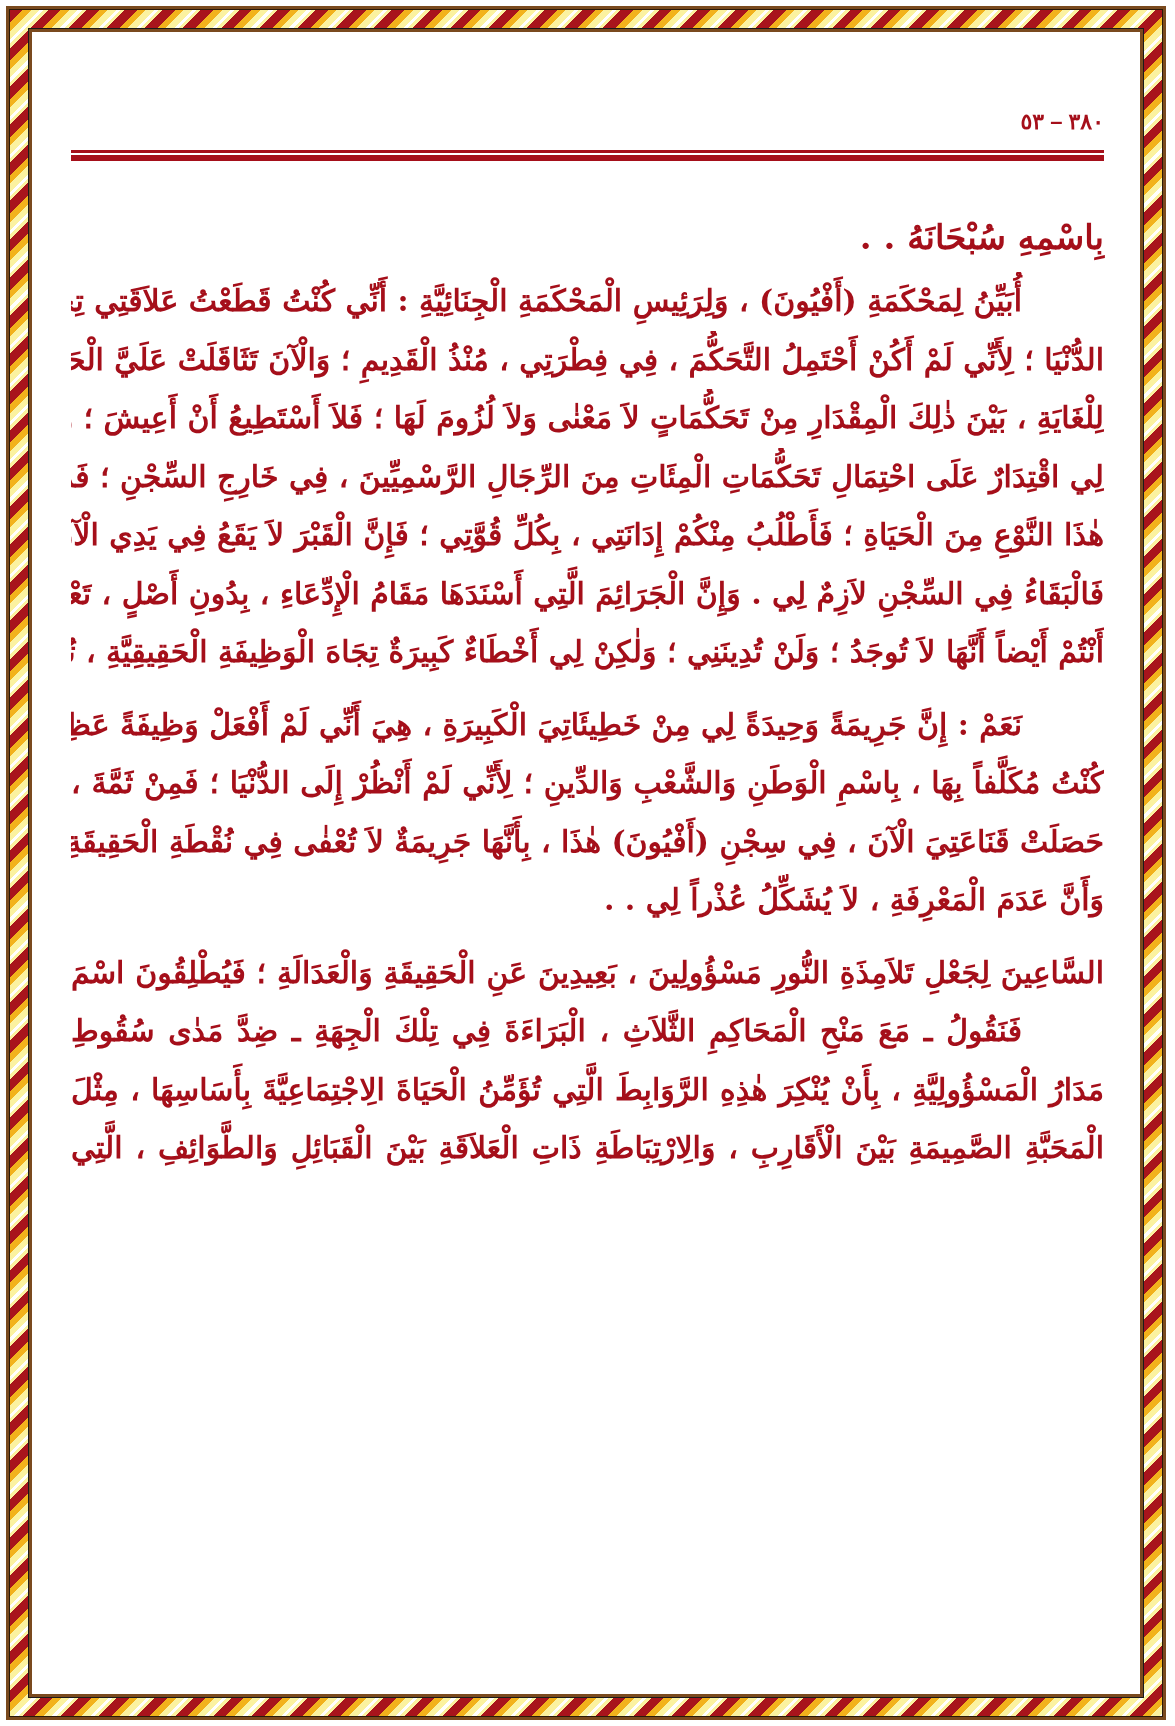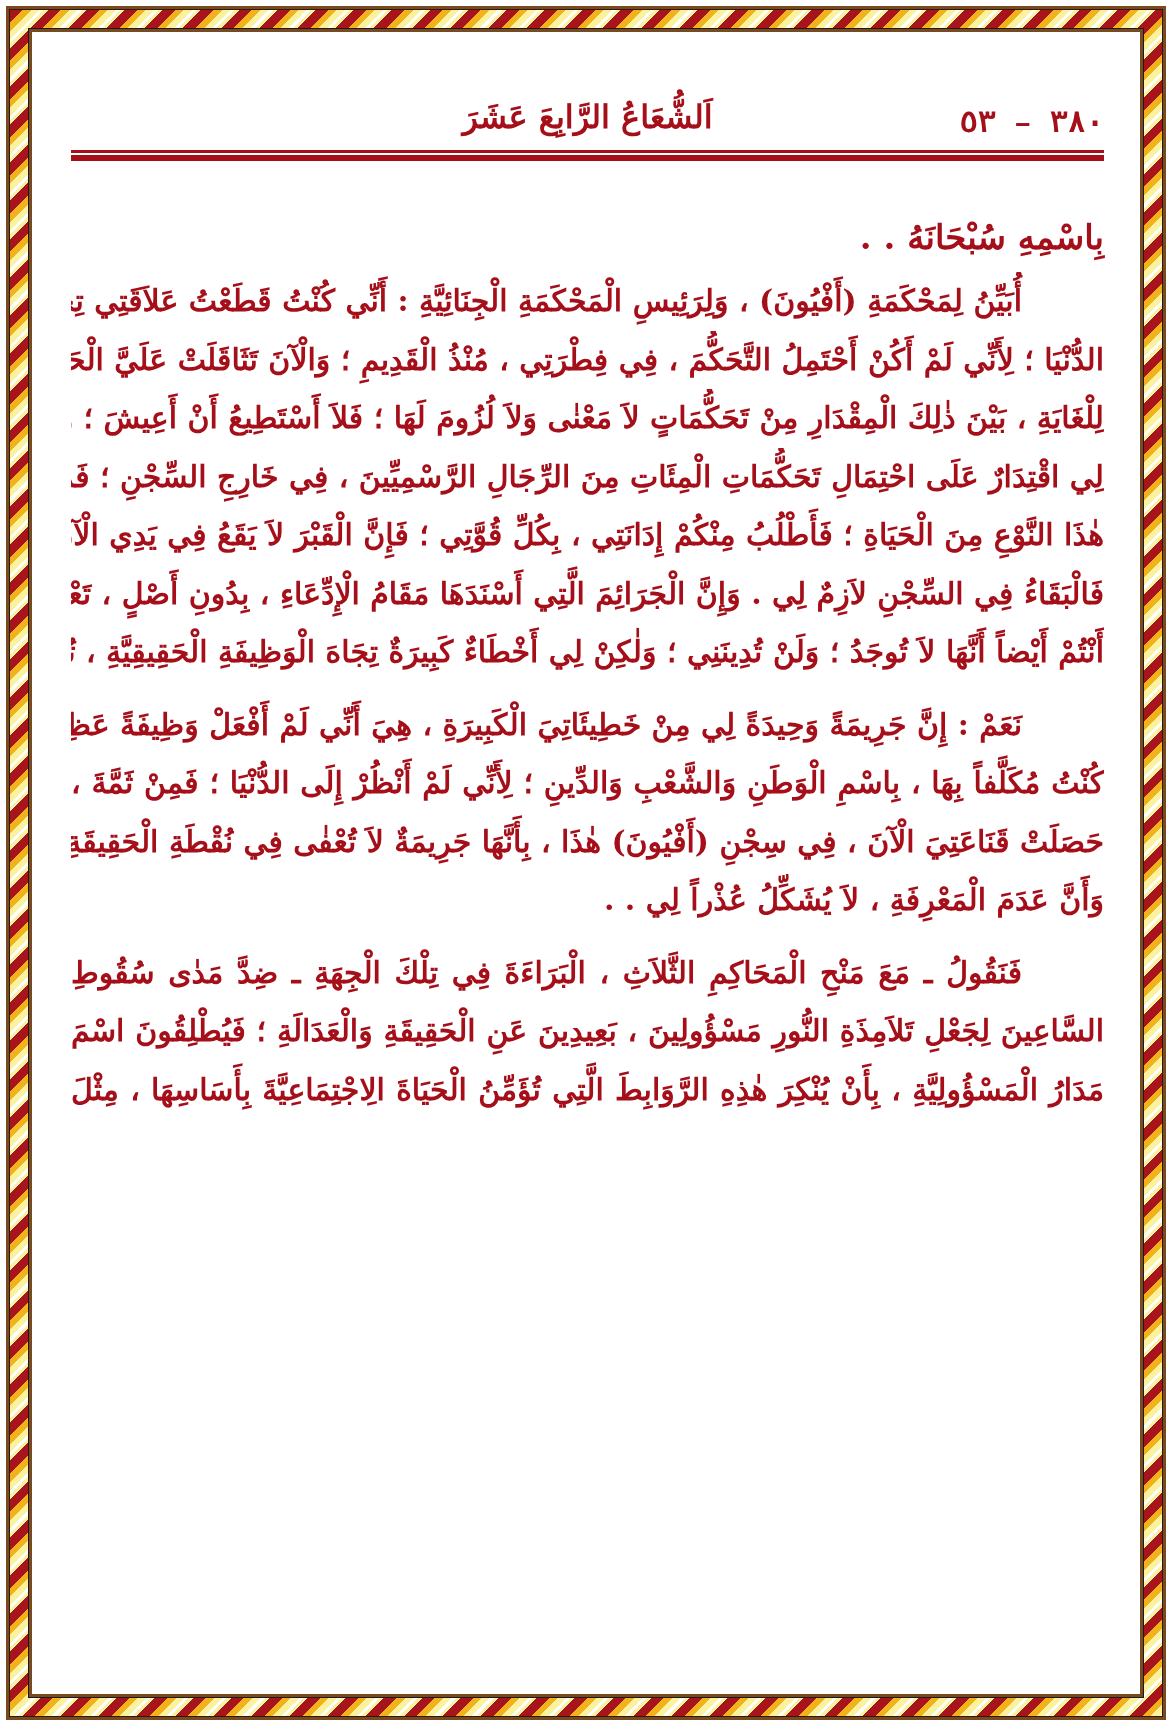--- a/index.html
+++ b/index.html
@@ -12,21 +12,21 @@
   .frame-band { position: absolute; left: 9px; top: 9px; width: 1154px; height: 1708px; box-sizing: border-box;
     background:
       repeating-linear-gradient(135deg, #a8141c 0 9px, #f2b21c 9px 15px, #fbf2a0 15px 21px, #ffffff 21px 24px, #fbf2a0 24px 27px);
     border: 1px solid #2a1a0a; }
   .frame-inner { position: absolute; left: 29px; top: 29px; width: 1114px; height: 1668px; box-sizing: border-box;
     border: 3px solid #7a4a1e; outline: 1px solid #1a1a1a; background: #ffffff; }
 
   
   .page-header { position: absolute; left: 71px; top: 92px; width: 1033px; height: 50px;
     display: flex; align-items: center; justify-content: space-between; color: #a50f1a; }
-  .page-number { font-family: Liberation Mono, monospace; font-weight: bold; font-size: 30px; direction: rtl; margin-top: 10px; }
+  .page-number { font-family: Liberation Sans, sans-serif; font-weight: bold; font-size: 22px; direction: rtl; margin-top: 10px; }
   .chapter-title { font-size: 32px; font-weight: bold; position: absolute; left: 0; right: 0; text-align: center; }
   .rule-thin { position: absolute; left: 71px; top: 150px; width: 1033px; height: 3px; background: #a50f1a; }
   .rule-thick { position: absolute; left: 71px; top: 155px; width: 1033px; height: 6px; background: #a50f1a; }
 
   
   .basmala { position: absolute; left: 71px; width: 1033px; top: 212px; text-align: right;
     color: #a50f1a; font-size: 34px; font-weight: bold; line-height: 50px; }
   .text-body { position: absolute; left: 71px; top: 272px; width: 1033px; color: #a50f1a; }
   .para { margin: 0; }
   .para + .para { margin-top: 14px; }
@@ -37,21 +37,20 @@
 </style>
 </head>
 <body>
 
 <div class="frame-outer"></div>
 <div class="frame-band"></div>
 <div class="frame-inner"></div>
 
 <div class="page-header">
   <span class="page-number">٣٨٠ – ٥٣</span>
-  <span class="chapter-title">اَلشُّعَاعُ الرَّابِعَ عَشَرَ</span>
 </div>
 <div class="rule-thin"></div>
 <div class="rule-thick"></div>
 
 <div class="basmala">بِاسْمِهِ سُبْحَانَهُ . .</div>
 
 <div class="text-body">
   <div class="para">
     <span class="line first">أُبَيِّنُ لِمَحْكَمَةِ (أَفْيُونَ) ، وَلِرَئِيسِ الْمَحْكَمَةِ الْجِنَائِيَّةِ : أَنِّي كُنْتُ قَطَعْتُ عَلاَقَتِي تِجَاهَ</span>
     <span class="line">الدُّنْيَا ؛ لِأَنِّي لَمْ أَكُنْ أَحْتَمِلُ التَّحَكُّمَ ، فِي فِطْرَتِي ، مُنْذُ الْقَدِيمِ ؛ وَالْآنَ تَثَاقَلَتْ عَلَيَّ الْحَيَاةُ</span>
@@ -61,17 +60,18 @@
     <span class="line">فَالْبَقَاءُ فِي السِّجْنِ لاَزِمٌ لِي . وَإِنَّ الْجَرَائِمَ الَّتِي أَسْنَدَهَا مَقَامُ الْإِدِّعَاءِ ، بِدُونِ أَصْلٍ ، تَعْلَمُونَ</span>
     <span class="line">أَنْتُمْ أَيْضاً أَنَّهَا لاَ تُوجَدُ ؛ وَلَنْ تُدِينَنِي ؛ وَلٰكِنْ لِي أَخْطَاءٌ كَبِيرَةٌ تِجَاهَ الْوَظِيفَةِ الْحَقِيقِيَّةِ ، تُدِينُنِي</span>
   </div>
   <div class="para">
     <span class="line first">نَعَمْ : إِنَّ جَرِيمَةً وَحِيدَةً لِي مِنْ خَطِيئَاتِيَ الْكَبِيرَةِ ، هِيَ أَنِّي لَمْ أَفْعَلْ وَظِيفَةً عَظِيمَةً</span>
     <span class="line">كُنْتُ مُكَلَّفاً بِهَا ، بِاسْمِ الْوَطَنِ وَالشَّعْبِ وَالدِّينِ ؛ لِأَنِّي لَمْ أَنْظُرْ إِلَى الدُّنْيَا ؛ فَمِنْ ثَمَّةَ ،</span>
     <span class="line">حَصَلَتْ قَنَاعَتِيَ الْآنَ ، فِي سِجْنِ (أَفْيُونَ) هٰذَا ، بِأَنَّهَا جَرِيمَةٌ لاَ تُعْفٰى فِي نُقْطَةِ الْحَقِيقَةِ ؛</span>
     <span class="line last">وَأَنَّ عَدَمَ الْمَعْرِفَةِ ، لاَ يُشَكِّلُ عُذْراً لِي . .</span>
   </div>
   <div class="para">
+    <span class="line">السَّاعِينَ لِجَعْلِ تَلاَمِذَةِ النُّورِ مَسْؤُولِينَ ، بَعِيدِينَ عَنِ الْحَقِيقَةِ وَالْعَدَالَةِ ؛ فَيُطْلِقُونَ اسْمَ</span>
     <span class="line first">فَنَقُولُ ـ مَعَ مَنْحِ الْمَحَاكِمِ الثَّلاَثِ ، الْبَرَاءَةَ فِي تِلْكَ الْجِهَةِ ـ ضِدَّ مَدٰى سُقُوطِ</span>
-    <span class="line">السَّاعِينَ لِجَعْلِ تَلاَمِذَةِ النُّورِ مَسْؤُولِينَ ، بَعِيدِينَ عَنِ الْحَقِيقَةِ وَالْعَدَالَةِ ؛ فَيُطْلِقُونَ اسْمَ</span>
     <span class="line">مَدَارُ الْمَسْؤُولِيَّةِ ، بِأَنْ يُنْكِرَ هٰذِهِ الرَّوَابِطَ الَّتِي تُؤَمِّنُ الْحَيَاةَ الِاجْتِمَاعِيَّةَ بِأَسَاسِهَا ، مِثْلَ</span>
+    <span class="line">الْمَحَبَّةِ الصَّمِيمَةِ بَيْنَ الْأَقَارِبِ ، وَالِارْتِبَاطَةِ ذَاتِ الْعَلاَقَةِ بَيْنَ الْقَبَائِلِ وَالطَّوَائِفِ ، الَّتِي</span>
   </div>
 </div>
 
 </body></html>

